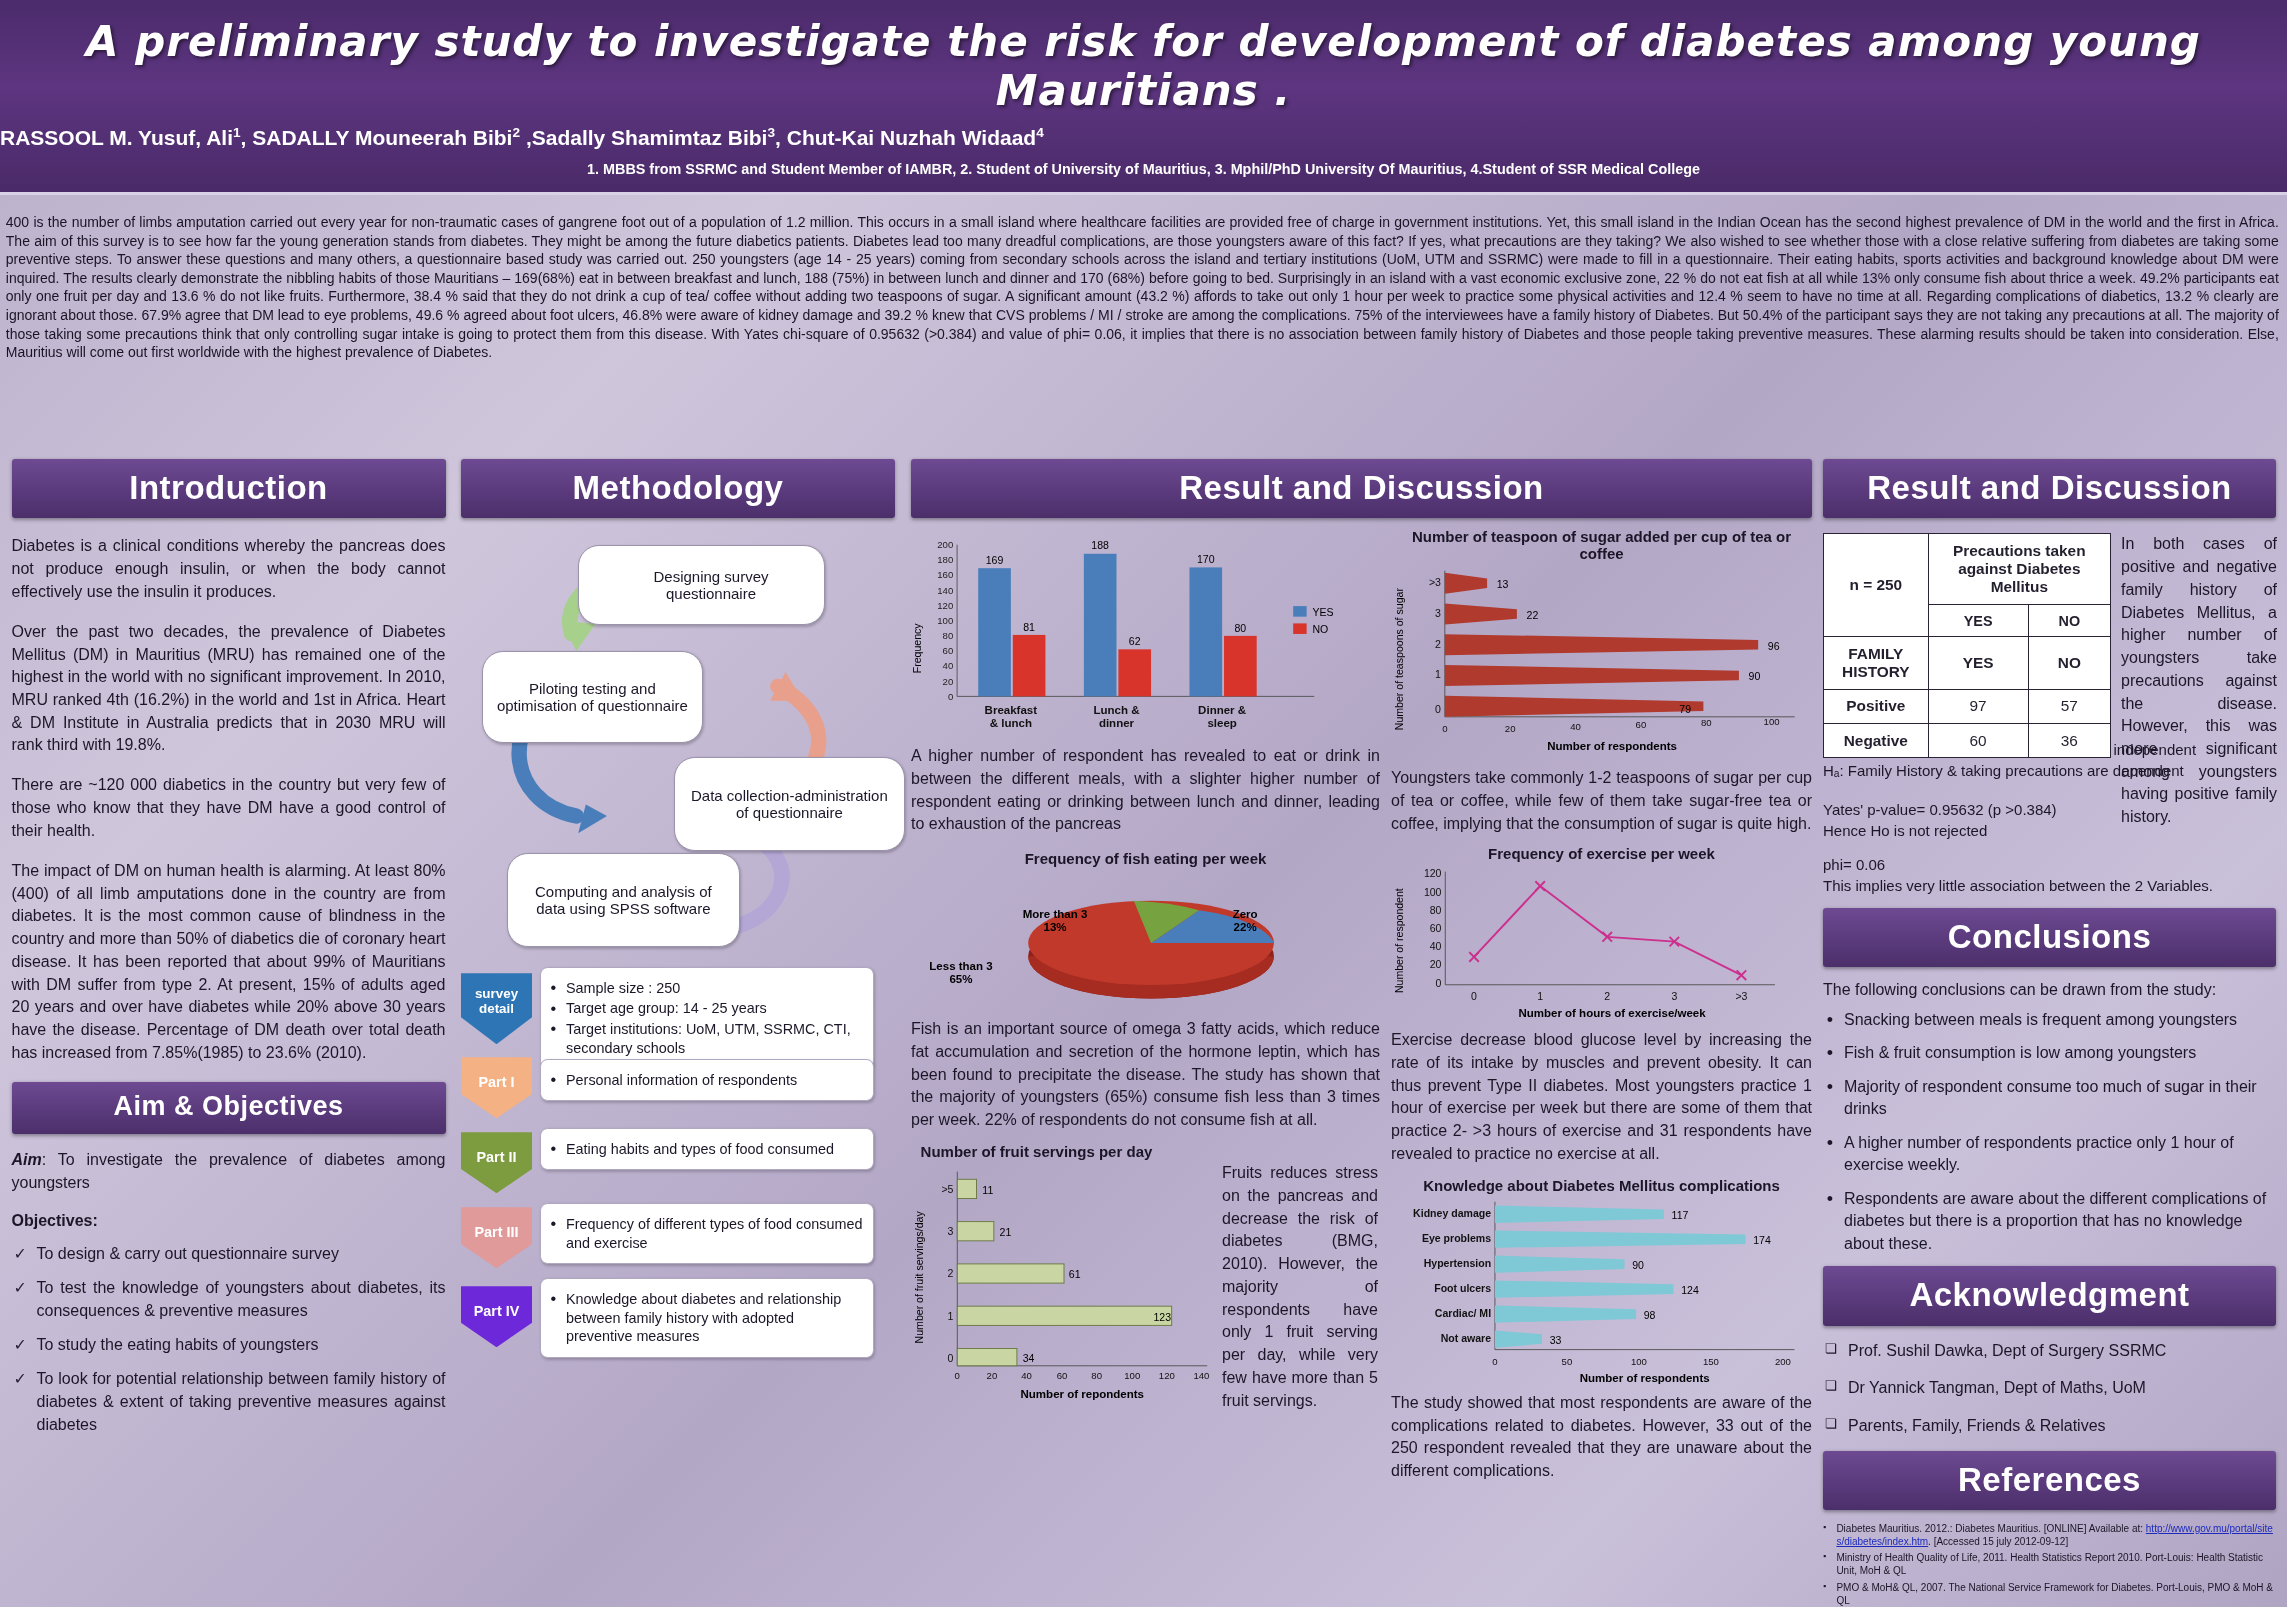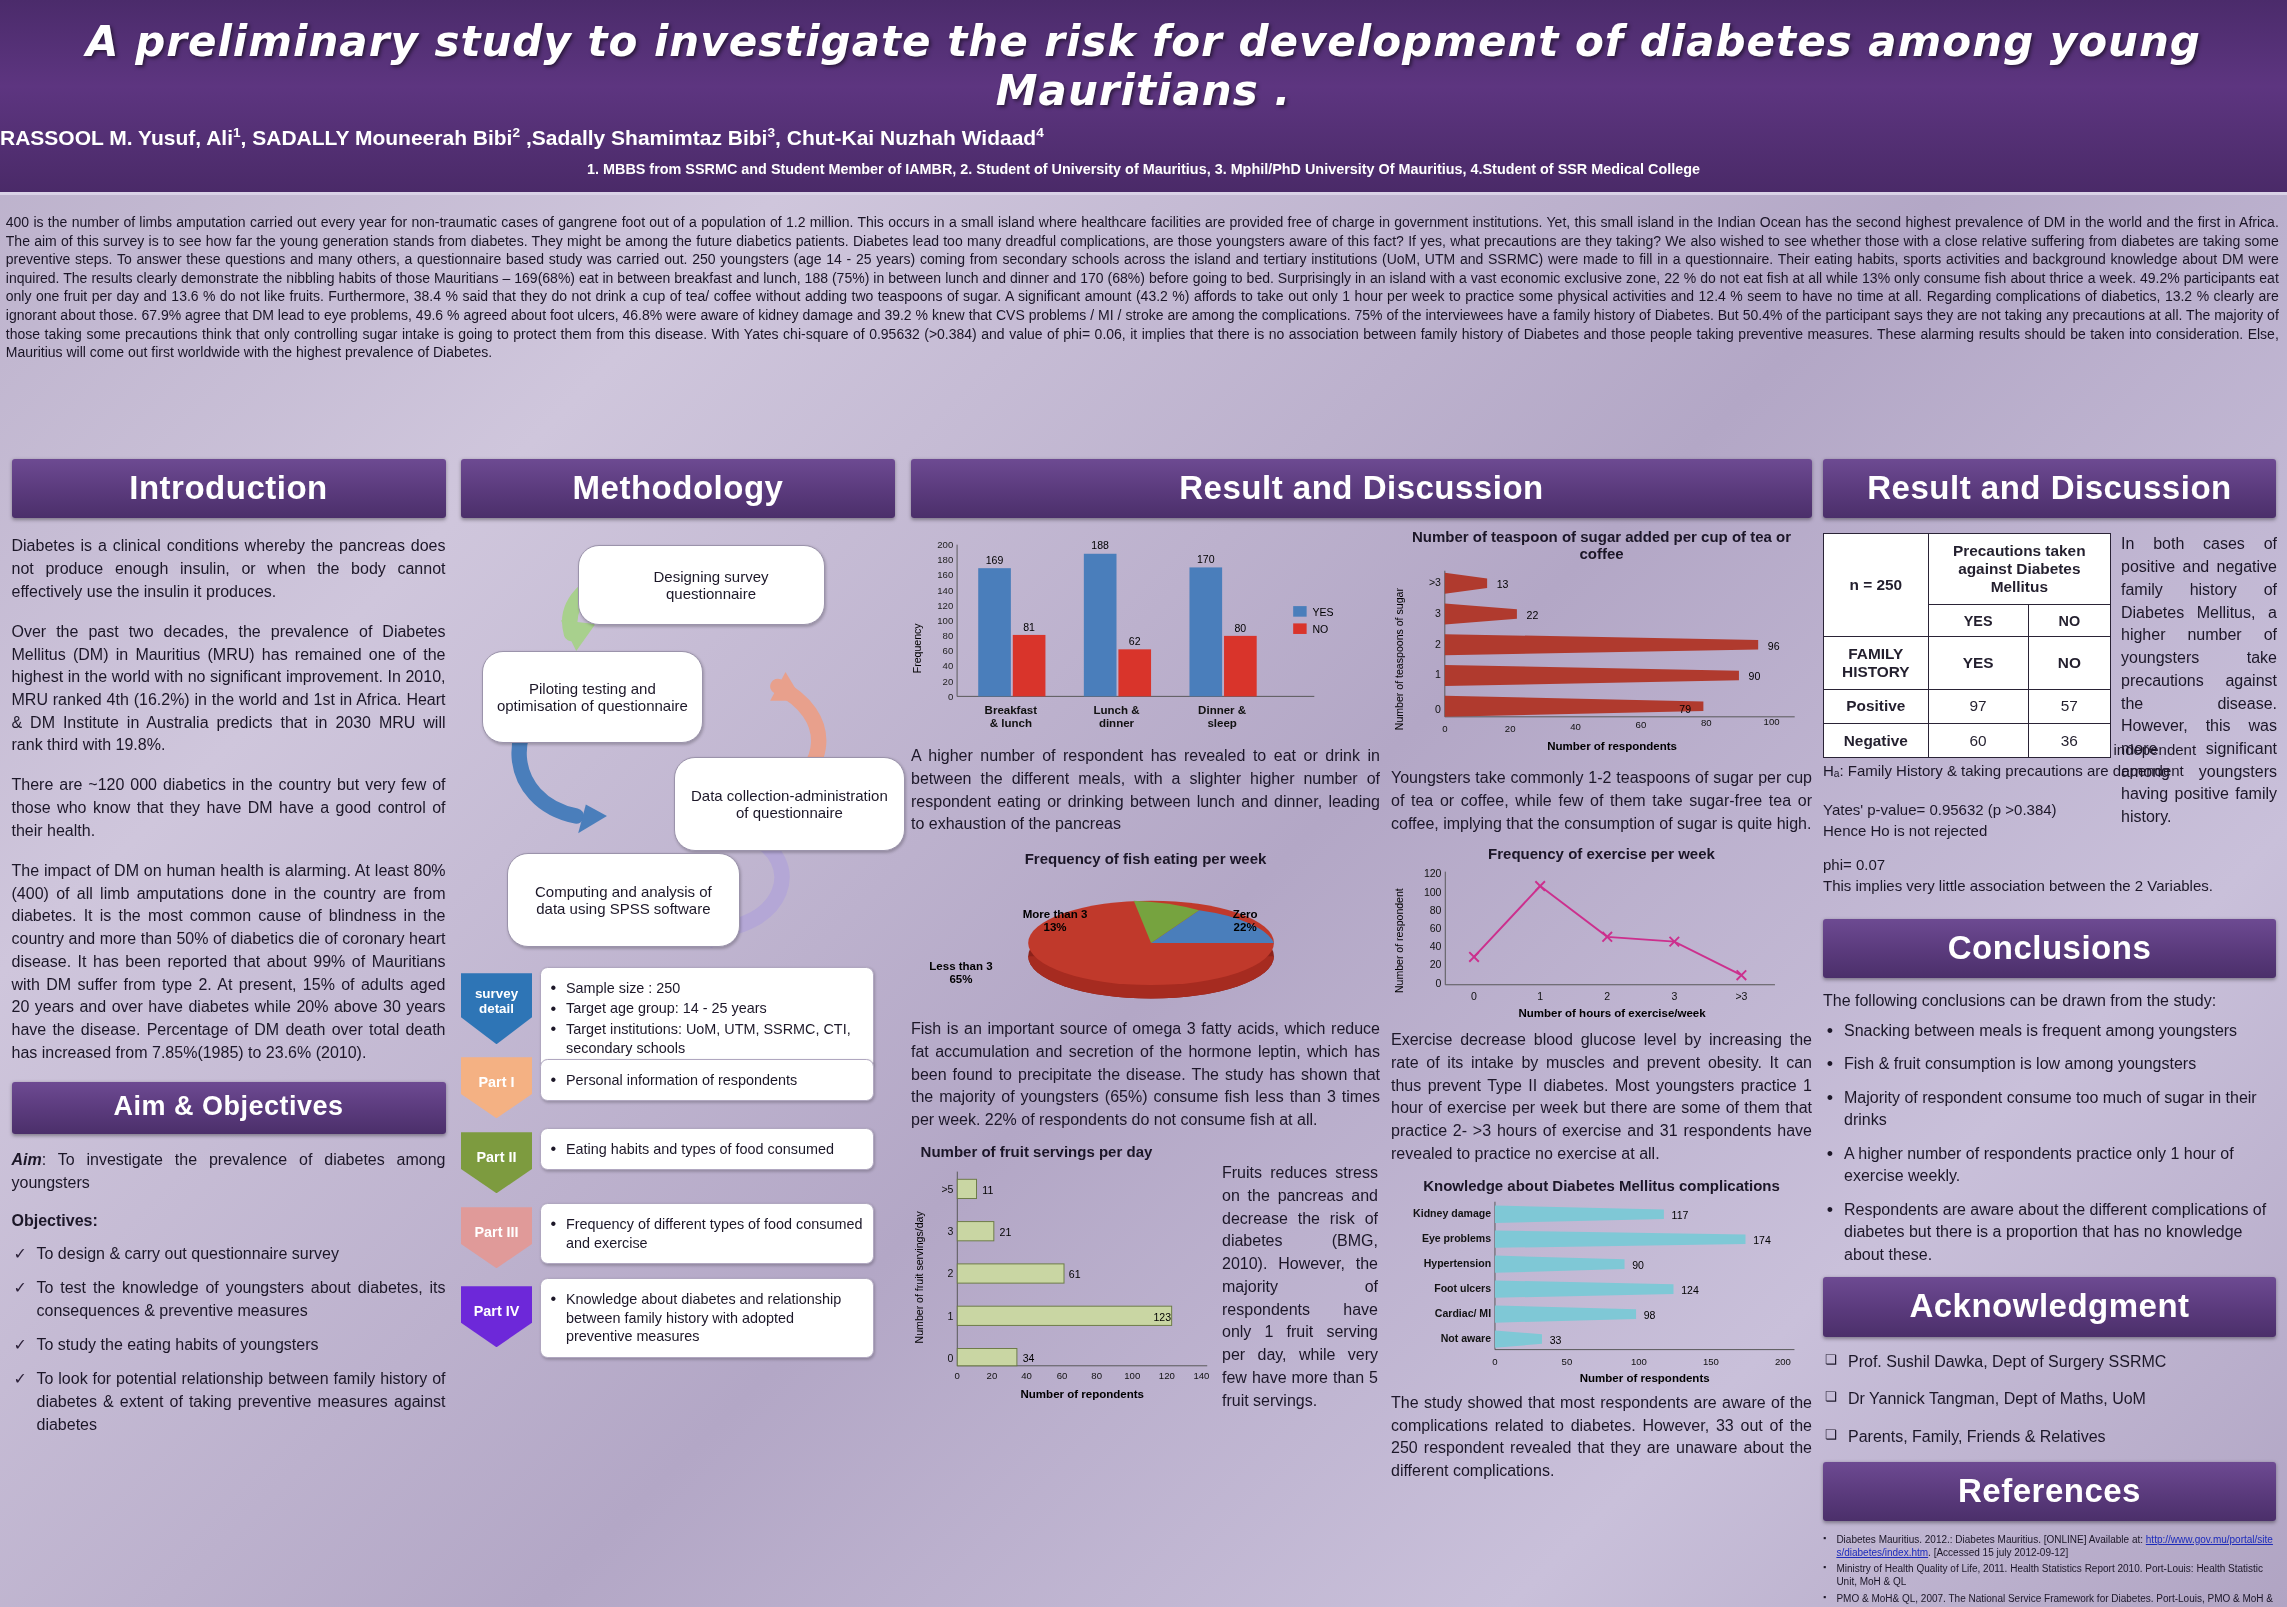--- a/index.html
+++ b/index.html
@@ -503,25 +503,25 @@
 
     <div class="small-note" style="margin-top:3.8px;">
       <div>H₀: Family History &amp; taking precautions are independent</div>
       <div>Hₐ: Family History &amp; taking precautions are dependent</div>
     </div>
 
     <div class="small-note" style="margin-top:17.3px;">
       <div>Yates' p-value= 0.95632 (p &gt;0.384)</div>
       <div>Hence Ho is not rejected</div>
       <div style="height:13.4px;"></div>
-      <div>phi= 0.07</div>
+      <div>phi= 0.06</div>
       <div>This implies very little association between the 2 Variables.</div>
     </div>
 
-    <div class="sec-head" style="margin-top:23px;">Conclusions</div>
+    <div class="sec-head" style="margin-top:12px;">Conclusions</div>
     <div class="body-txt" style="margin-top:11.5px;">
       <div style="margin-bottom:7.7px;">The following conclusions can be drawn from the study:</div>
       <ul class="dot">
         <li>Snacking between meals is frequent among youngsters</li>
         <li>Fish &amp; fruit consumption is low among youngsters</li>
         <li>Majority of respondent consume too much of sugar in their drinks</li>
         <li>A higher number of respondents practice only 1 hour of exercise weekly.</li>
         <li>Respondents are aware about the different complications of diabetes but there is a proportion that has no knowledge about these.</li>
       </ul>
     </div>

